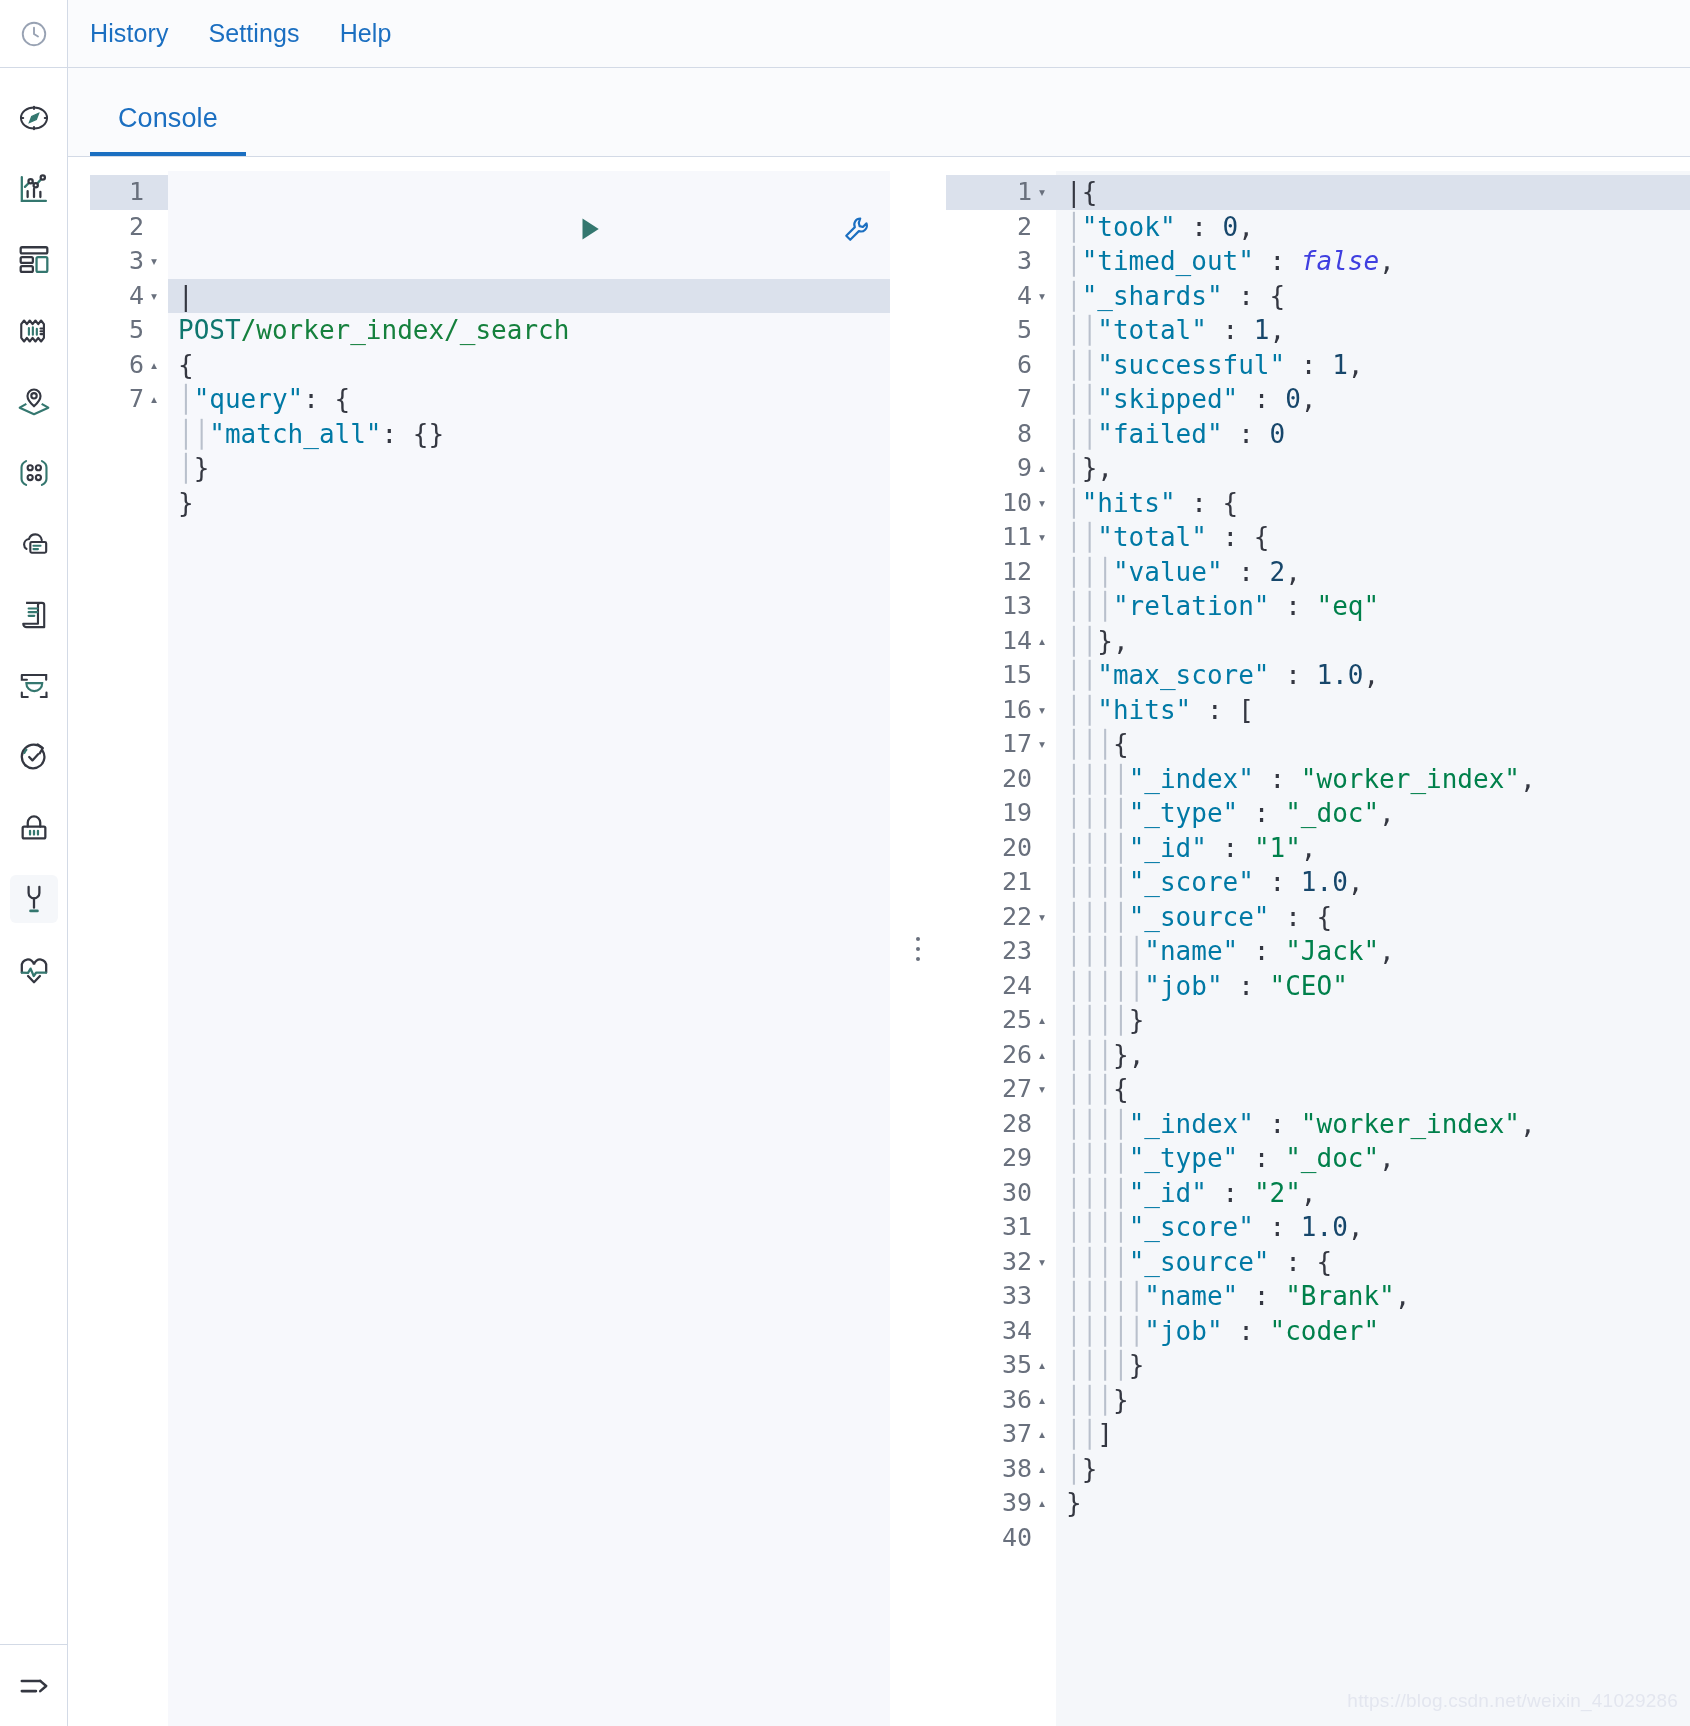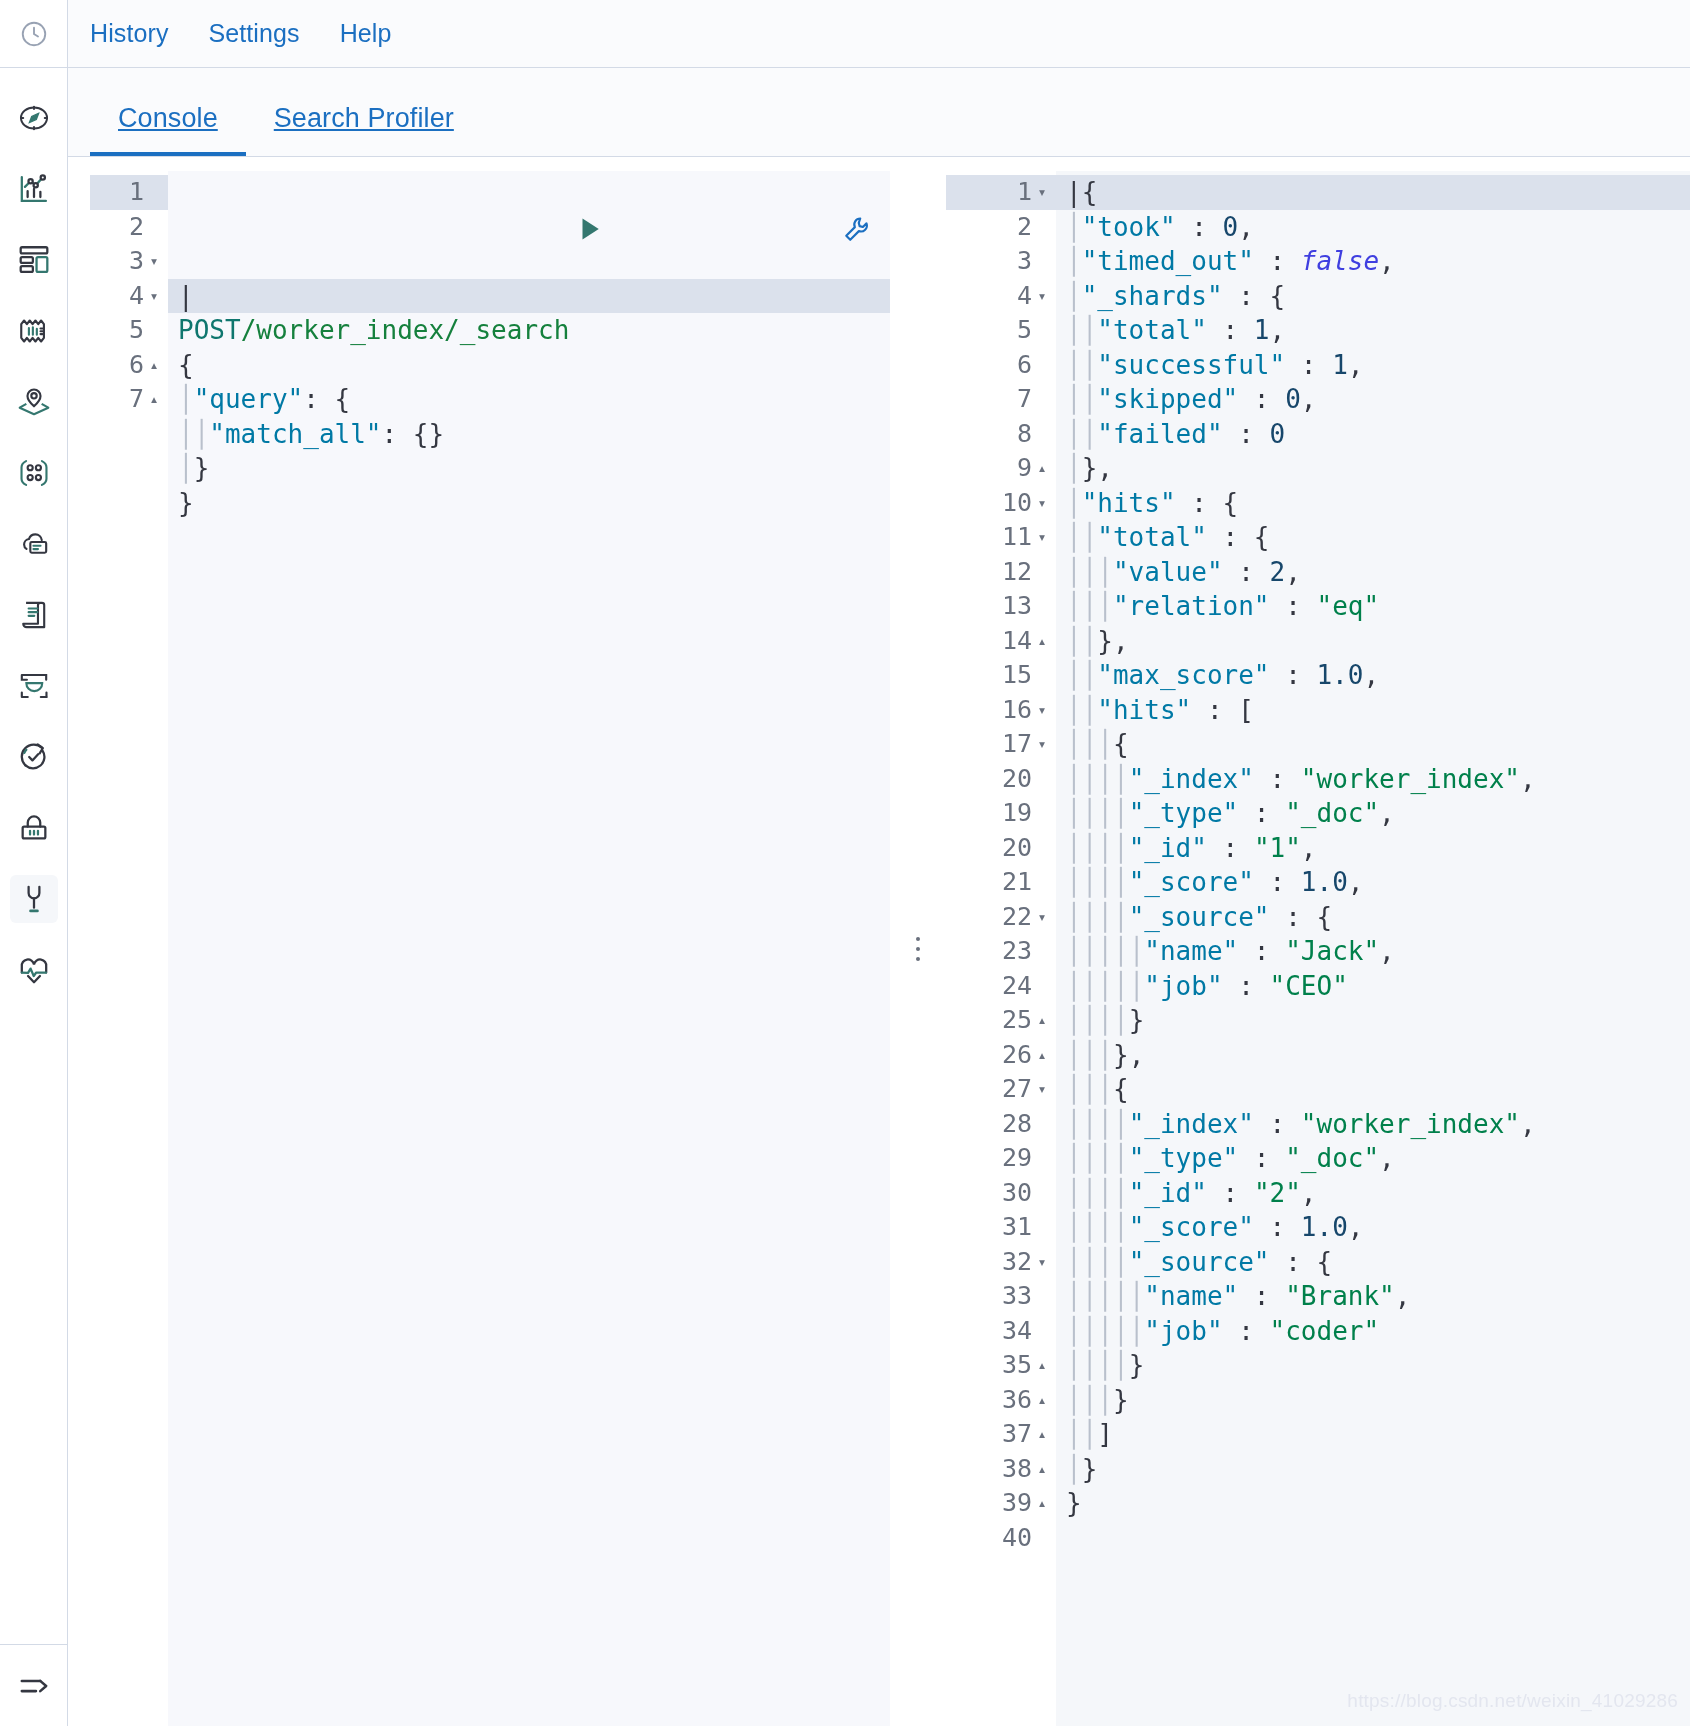--- a/index.html
+++ b/index.html
@@ -95,21 +95,20 @@
     align-items: flex-end;
     padding-left: 22px;
   }
   .tab {
     font-size: 27px;
     color: #1b6fc1;
     padding: 0 28px 22px 28px;
     cursor: pointer;
     position: relative;
     letter-spacing: 0.1px;
-    text-decoration: underline;
   }
   .tab.active::after {
     content: "";
     position: absolute;
     left: 0; right: 0; bottom: 0;
     height: 4px;
     background: #1b6fc1;
   }
 
   
@@ -413,21 +412,20 @@
   <div class="main">
 
     <div class="topbar">
       <span class="topbar-link">History</span>
       <span class="topbar-link">Settings</span>
       <span class="topbar-link">Help</span>
     </div>
 
     <div class="tabbar">
       <span class="tab active">Console</span>
-      <span class="tab">Search Profiler</span>
     </div>
 
     <div class="editor-region">
 
       <div class="pane pane-request">
         <div class="gutter" id="req-gutter" style="width: 78px;">
             <div class="g-row active">
               <span class="g-num">1</span>
               <span class="fold blank">&nbsp;</span>
             </div>

